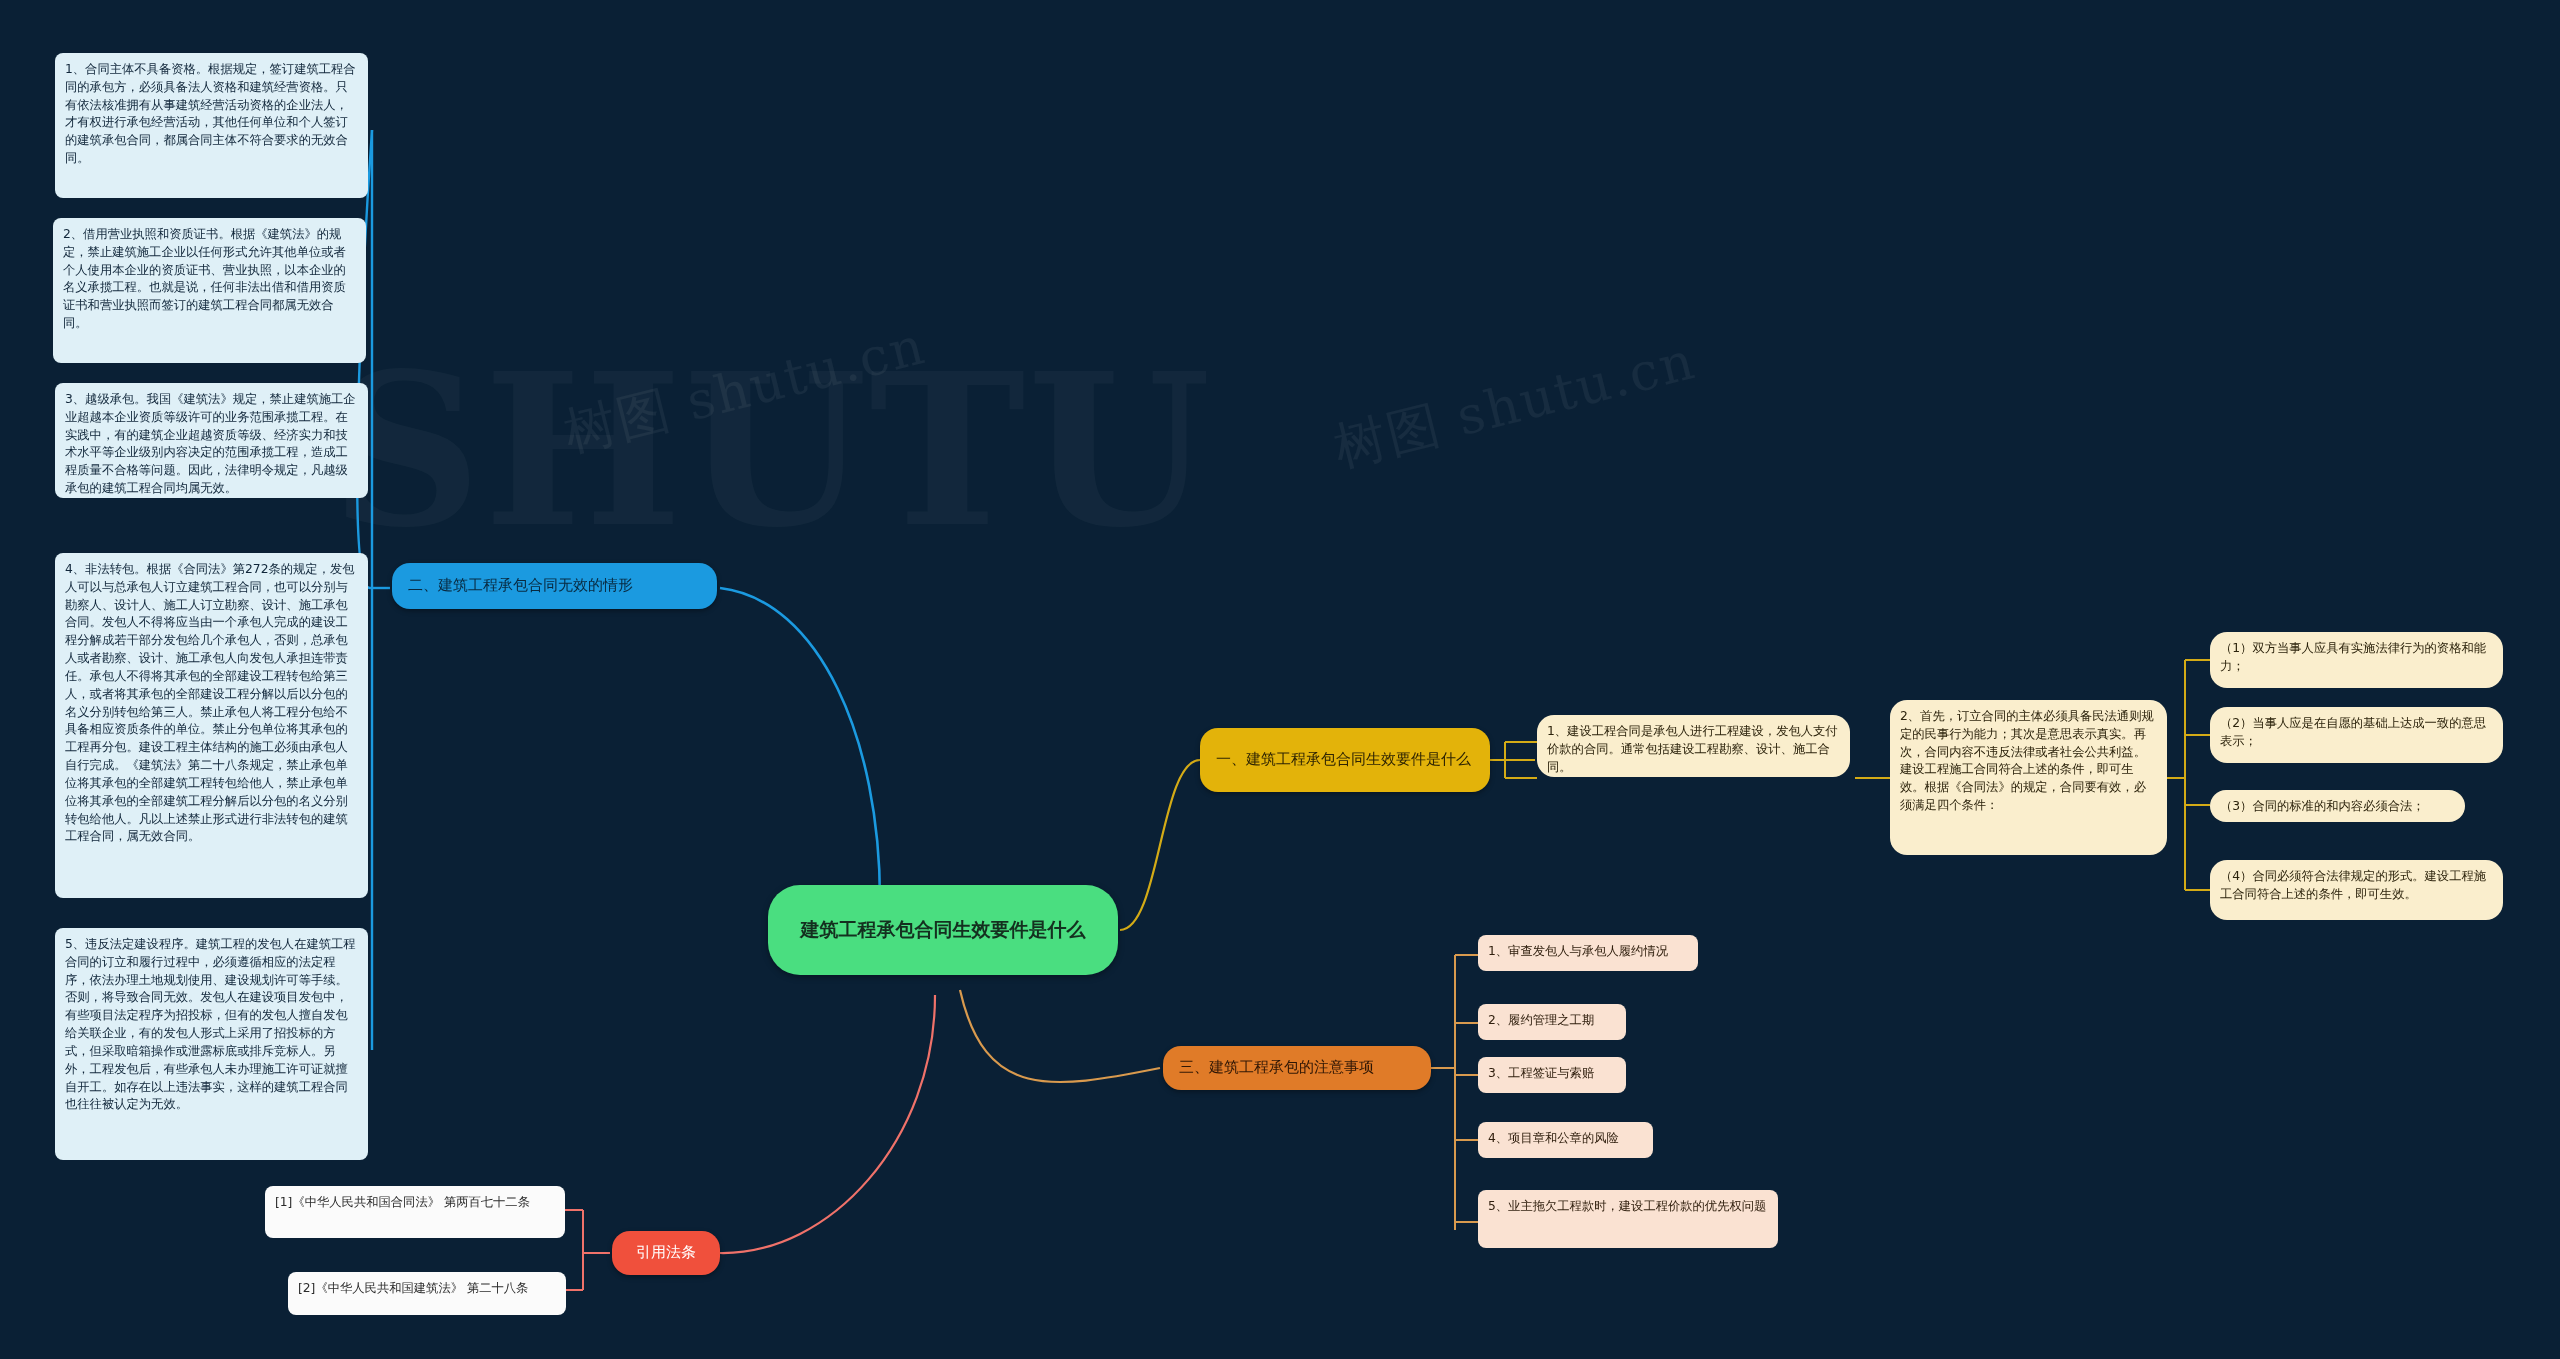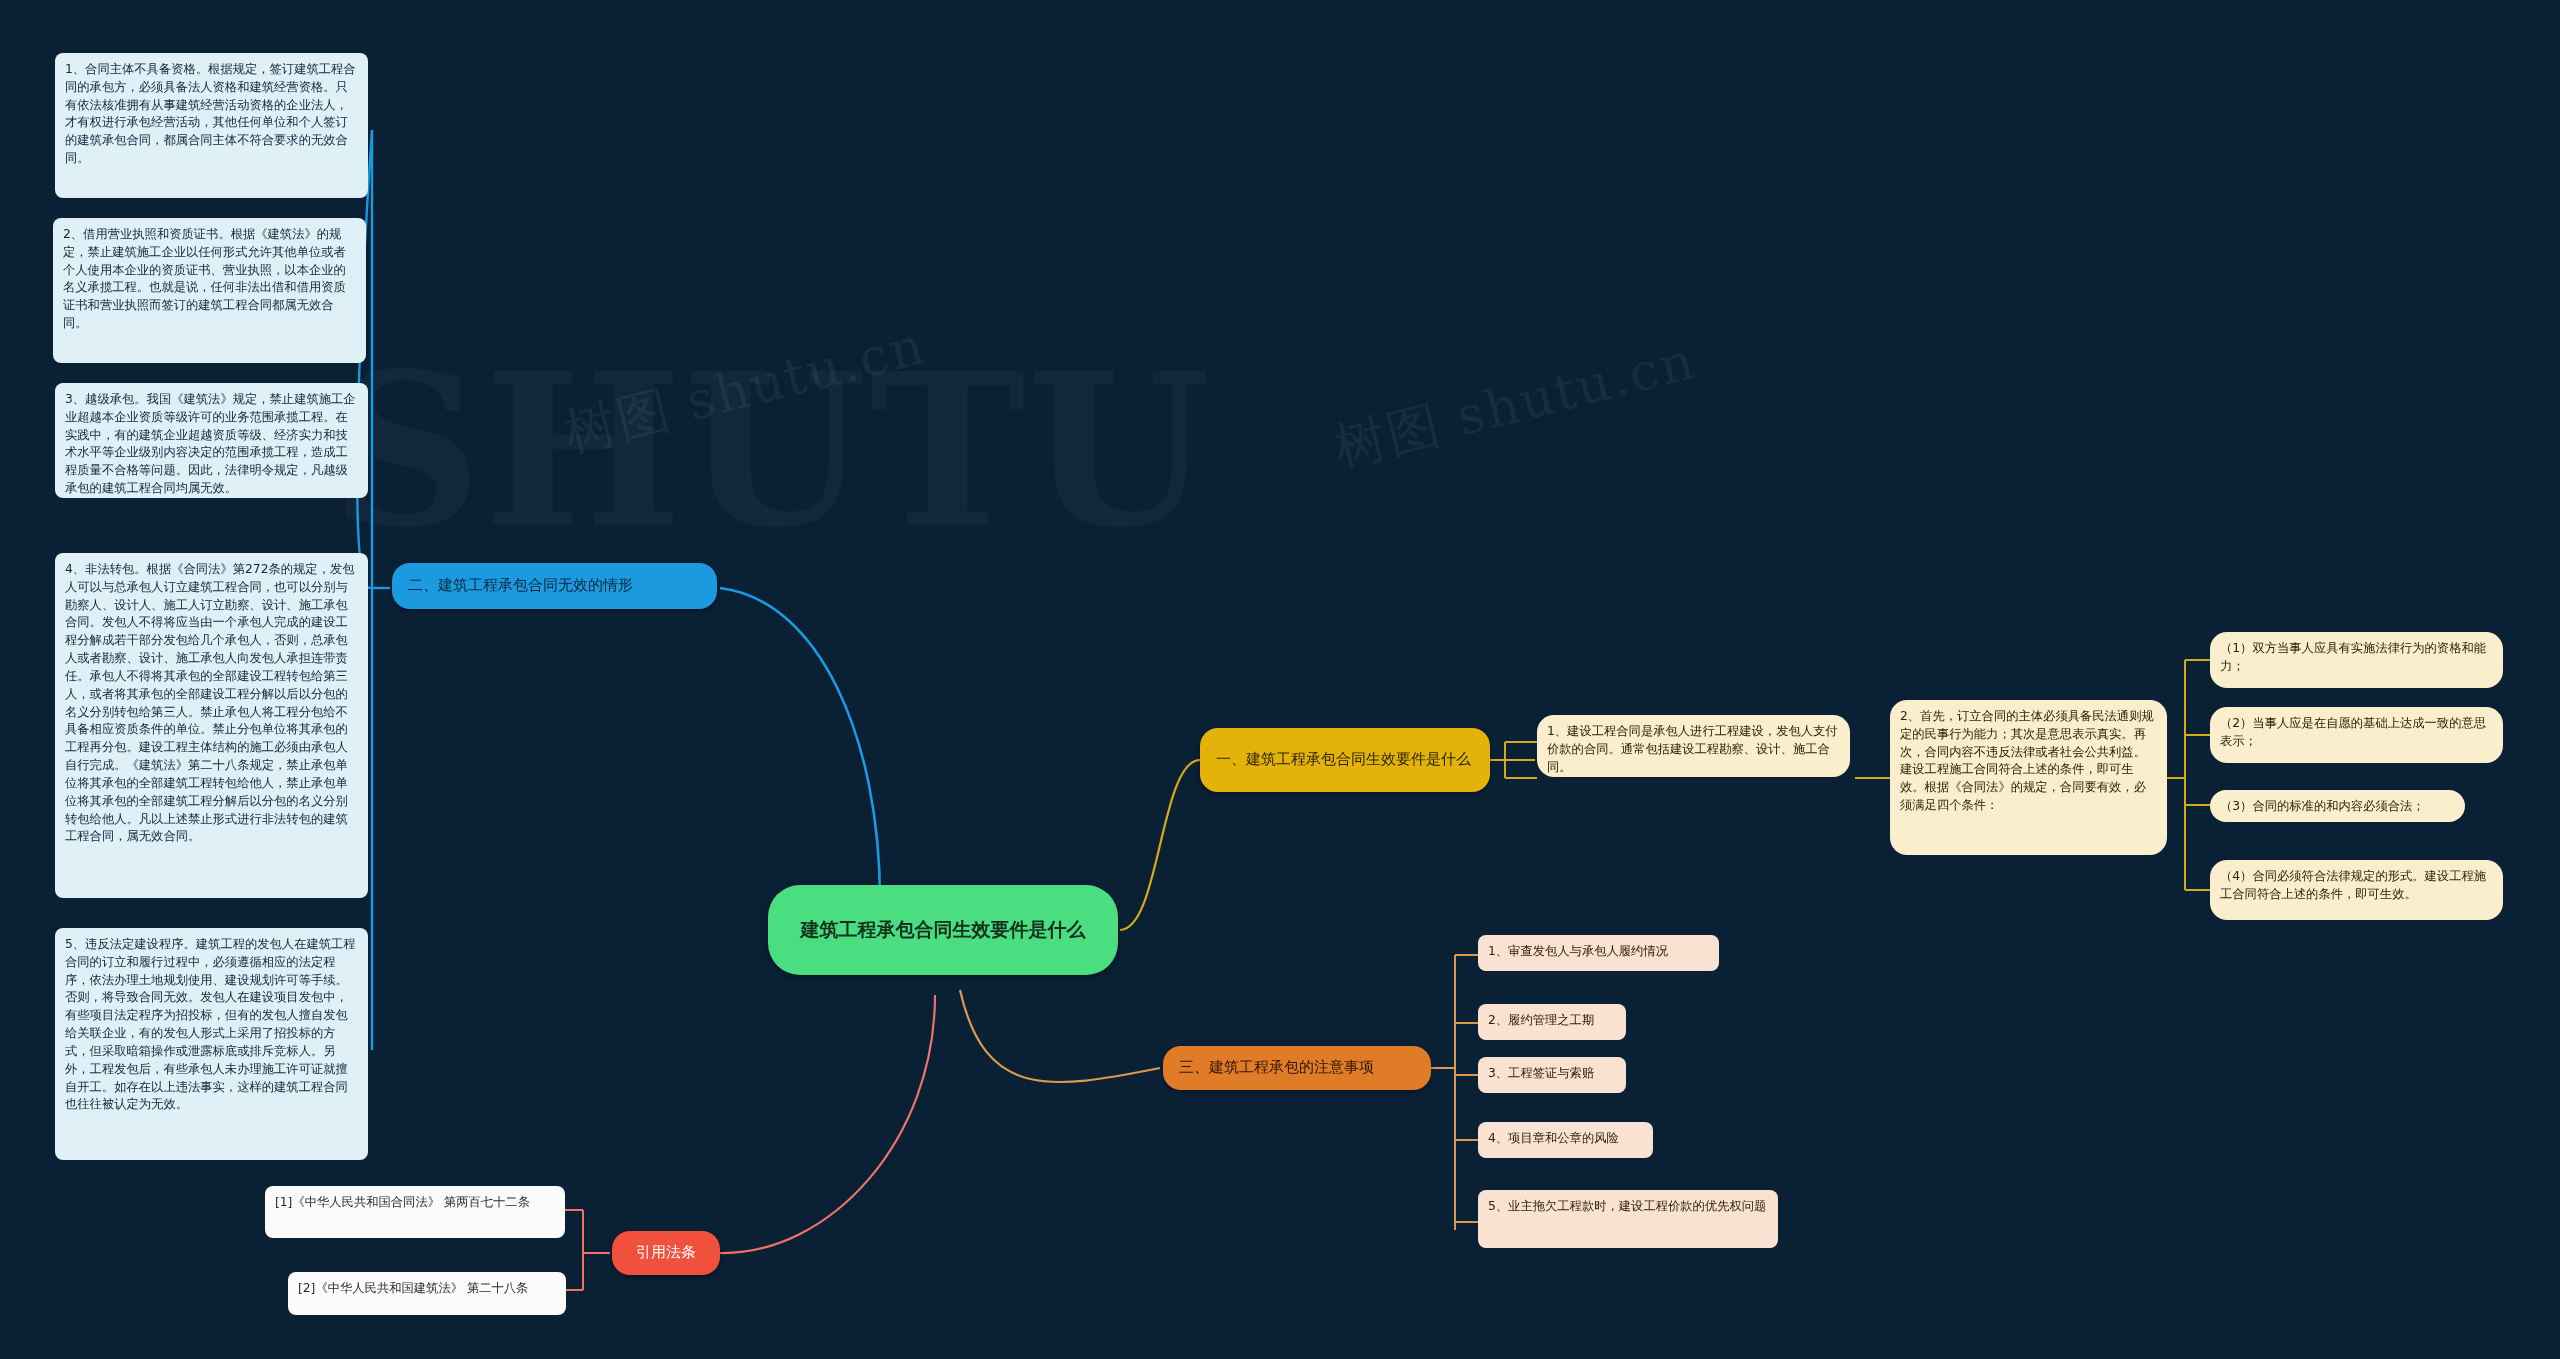--- a/index.html
+++ b/index.html
@@ -189,21 +189,21 @@
     <span>4、非法转包。根据《合同法》第272条的规定，发包人可以与总承包人订立建筑工程合同，也可以分别与勘察人、设计人、施工人订立勘察、设计、施工承包合同。发包人不得将应当由一个承包人完成的建设工程分解成若干部分发包给几个承包人，否则，总承包人或者勘察、设计、施工承包人向发包人承担连带责任。承包人不得将其承包的全部建设工程转包给第三人，或者将其承包的全部建设工程分解以后以分包的名义分别转包给第三人。禁止承包人将工程分包给不具备相应资质条件的单位。禁止分包单位将其承包的工程再分包。建设工程主体结构的施工必须由承包人自行完成。《建筑法》第二十八条规定，禁止承包单位将其承包的全部建筑工程转包给他人，禁止承包单位将其承包的全部建筑工程分解后以分包的名义分别转包给他人。凡以上述禁止形式进行非法转包的建筑工程合同，属无效合同。</span>
   </div>
   <div class="node leaf l-blue" style="left:55px; top:928px; width:313px; height:232px;">
     <span>5、违反法定建设程序。建筑工程的发包人在建筑工程合同的订立和履行过程中，必须遵循相应的法定程序，依法办理土地规划使用、建设规划许可等手续。否则，将导致合同无效。发包人在建设项目发包中，有些项目法定程序为招投标，但有的发包人擅自发包给关联企业，有的发包人形式上采用了招投标的方式，但采取暗箱操作或泄露标底或排斥竞标人。另外，工程发包后，有些承包人未办理施工许可证就擅自开工。如存在以上违法事实，这样的建筑工程合同也往往被认定为无效。</span>
   </div>
 
   <div class="node branch b-orange" style="left:1163px; top:1046px; width:268px; height:44px;">
     <span>三、建筑工程承包的注意事项</span>
   </div>
 
-  <div class="node leaf l-peach" style="left:1478px; top:935px; width:241px; height:36px;">
+  <div class="node leaf l-peach" style="left:1478px; top:935px; width:220px; height:36px;">
     <span>1、审查发包人与承包人履约情况</span>
   </div>
   <div class="node leaf l-peach" style="left:1478px; top:1004px; width:148px; height:36px;">
     <span>2、履约管理之工期</span>
   </div>
   <div class="node leaf l-peach" style="left:1478px; top:1057px; width:148px; height:36px;">
     <span>3、工程签证与索赔</span>
   </div>
   <div class="node leaf l-peach" style="left:1478px; top:1122px; width:175px; height:36px;">
     <span>4、项目章和公章的风险</span>

